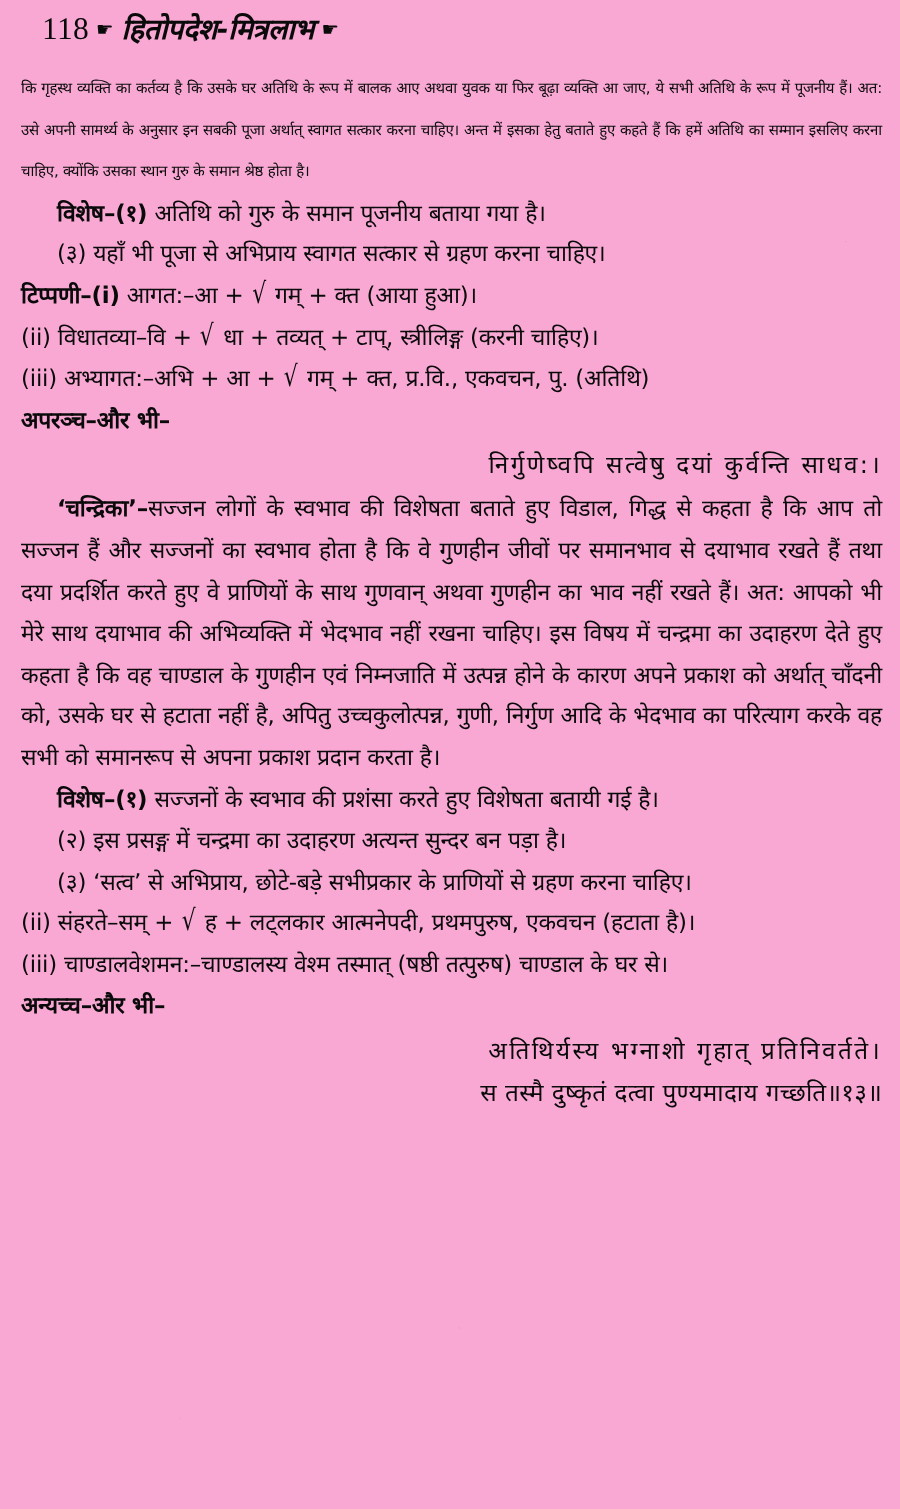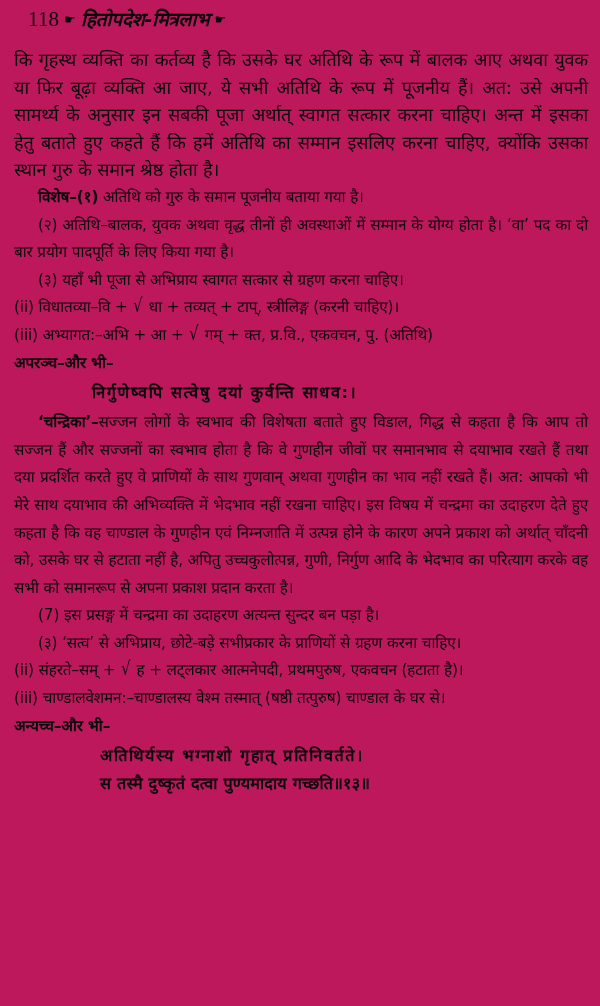--- a/index.html
+++ b/index.html
@@ -4,21 +4,21 @@
 <style>
   html, body {
     margin: 0;
     padding: 0;
     background: #ffffff;
   }
   .page {
     position: relative;
     width: 600px;
     height: 1006px;
-    background: #be185d;
+    background: #f9a8d4;
     overflow: hidden;
     font-family: "Liberation Serif", "DejaVu Serif", serif;
     color: #0a0a0a;
     box-sizing: border-box;
   }
   
   .page::after {
     content: "";
     position: absolute;
     inset: 0;
@@ -68,21 +68,21 @@
     font-family: "DejaVu Sans", "Liberation Sans", sans-serif;
     font-style: italic;
     font-weight: 700;
     font-size: 19px;
     letter-spacing: -0.2px;
   }
   .b { font-weight: 700; }
 
   p.para {
     font-family: "DejaVu Sans", "Liberation Sans", sans-serif;
-    font-size: 18px;
+    font-size: 10px;
     line-height: 27.6px;
     text-align: justify;
     letter-spacing: -0.15px;
     margin: 0;
   }
   p.para.noindent { text-indent: 0; }
   p.para:last-child { text-align: left; }
 
   
   .noteline {
@@ -92,25 +92,25 @@
     text-align: justify;
     letter-spacing: -0.15px;
     text-indent: 24px;
     margin: 0;
   }
   .noteline.flushleft { text-align: left; }
 
   
   .verse {
     font-family: "DejaVu Sans", "Liberation Sans", sans-serif;
-    font-weight: 700;
+    font-weight: 400;
     font-size: 16.2px;
     line-height: 28px;
     letter-spacing: 0.2px;
-    text-align: left;
+    text-align: right;
     margin: 2px 0 2px 0;
     padding-left: 78px;
     white-space: nowrap;
   }
   .verse .vline { display: block; }
   .verse.wide { padding-left: 86px; }
   .verse-lead-sp { letter-spacing: 1.6px; }
 
   
   .root {
@@ -132,39 +132,40 @@
     <div class="runhead">
       <span class="folio">118</span>
       <span class="head-orn left">☚</span>
       <span class="head-title">हितोपदेश-मित्रलाभ</span>
       <span class="head-orn">☛</span>
     </div>
 
     <p class="para noindent">कि गृहस्थ व्यक्ति का कर्तव्य है कि उसके घर अतिथि के रूप में बालक आए अथवा युवक या फिर बूढ़ा व्यक्ति आ जाए, ये सभी अतिथि के रूप में पूजनीय हैं। अत: उसे अपनी सामर्थ्य के अनुसार इन सबकी पूजा अर्थात् स्वागत सत्कार करना चाहिए। अन्त में इसका हेतु बताते हुए कहते हैं कि हमें अतिथि का सम्मान इसलिए करना चाहिए, क्योंकि उसका स्थान गुरु के समान श्रेष्ठ होता है।</p>
 
     <p class="noteline"><span class="b">विशेष–(१)</span><span> अतिथि को गुरु के समान पूजनीय बताया गया है।</span></p>
-    <p class="noteline">(२) अतिथि–बालक, युवक अथवा वृद्ध तीनों ही अवस्थाओं में सम्मान के योग्य होता है। ‘वा’ पद का दो बार प्रयोग पादपूर्ति के लिए किया गया है।</p>
     <p class="noteline flushleft">(३) यहाँ भी पूजा से अभिप्राय स्वागत सत्कार से ग्रहण करना चाहिए।</p>
 
+    <p class="noteline flushleft" style="text-indent:0"><span class="b">टिप्पणी–(i)</span><span> आगत:–आ + </span><span class="root">√</span><span> गम् + क्त (आया हुआ)।</span></p>
 
     <p class="noteline flushleft" style="text-indent:0"><span>(ii) विधातव्या–वि + </span><span class="root">√</span><span> धा + तव्यत् + टाप्, स्त्रीलिङ्ग (करनी चाहिए)।</span></p>
 
     <p class="noteline flushleft" style="text-indent:0"><span>(iii) अभ्यागत:–अभि + आ + </span><span class="root">√</span><span> गम् + क्त, प्र.वि., एकवचन, पु. (अतिथि)</span></p>
 
     <p class="noteline flushleft" style="text-indent:0"><span class="b">अपरञ्च–और भी–</span></p>
 
     <div class="verse">
       <span class="vline verse-lead-sp">निर्गुणेष्वपि  सत्वेषु  दयां  कुर्वन्ति  साधव:।</span>
     </div>
 
 
 
     <p class="noteline" style="text-align:justify"><span class="b">‘चन्द्रिका’–</span><span>सज्जन लोगों के स्वभाव की विशेषता बताते हुए विडाल, गिद्ध से कहता है कि आप तो सज्जन हैं और सज्जनों का स्वभाव होता है कि वे गुणहीन जीवों पर समानभाव से दयाभाव रखते हैं तथा दया प्रदर्शित करते हुए वे प्राणियों के साथ गुणवान् अथवा गुणहीन का भाव नहीं रखते हैं। अत: आपको भी मेरे साथ दयाभाव की अभिव्यक्ति में भेदभाव नहीं रखना चाहिए। इस विषय में चन्द्रमा का उदाहरण देते हुए कहता है कि वह चाण्डाल के गुणहीन एवं निम्नजाति में उत्पन्न होने के कारण अपने प्रकाश को अर्थात् चाँदनी को, उसके घर से हटाता नहीं है, अपितु उच्चकुलोत्पन्न, गुणी, निर्गुण आदि के भेदभाव का परित्याग करके वह सभी को समानरूप से अपना प्रकाश प्रदान करता है।</span></p>
 
-    <p class="noteline flushleft">(7) इस प्रसङ्ग में चन्द्रमा का उदाहरण अत्यन्त सुन्दर बन पड़ा है।</p>
+    <p class="noteline flushleft"><span class="b">विशेष–(१)</span><span> सज्जनों के स्वभाव की प्रशंसा करते हुए विशेषता बतायी गई है।</span></p>
+    <p class="noteline flushleft">(२) इस प्रसङ्ग में चन्द्रमा का उदाहरण अत्यन्त सुन्दर बन पड़ा है।</p>
     <p class="noteline flushleft">(३) ‘सत्व’ से अभिप्राय, छोटे-बड़े सभीप्रकार के प्राणियों से ग्रहण करना चाहिए।</p>
 
 
     <p class="noteline flushleft" style="text-indent:0"><span>(ii) संहरते–सम् + </span><span class="root">√</span><span> ह + लट्लकार आत्मनेपदी, प्रथमपुरुष, एकवचन (हटाता है)।</span></p>
 
     <p class="noteline flushleft" style="text-indent:0">(iii) चाण्डालवेशमन:–चाण्डालस्य वेश्म तस्मात् (षष्ठी तत्पुरुष) चाण्डाल के घर से।</p>
 
     <p class="noteline flushleft" style="text-indent:0"><span class="b">अन्यच्च–और भी–</span></p>
 
     <div class="verse wide">

